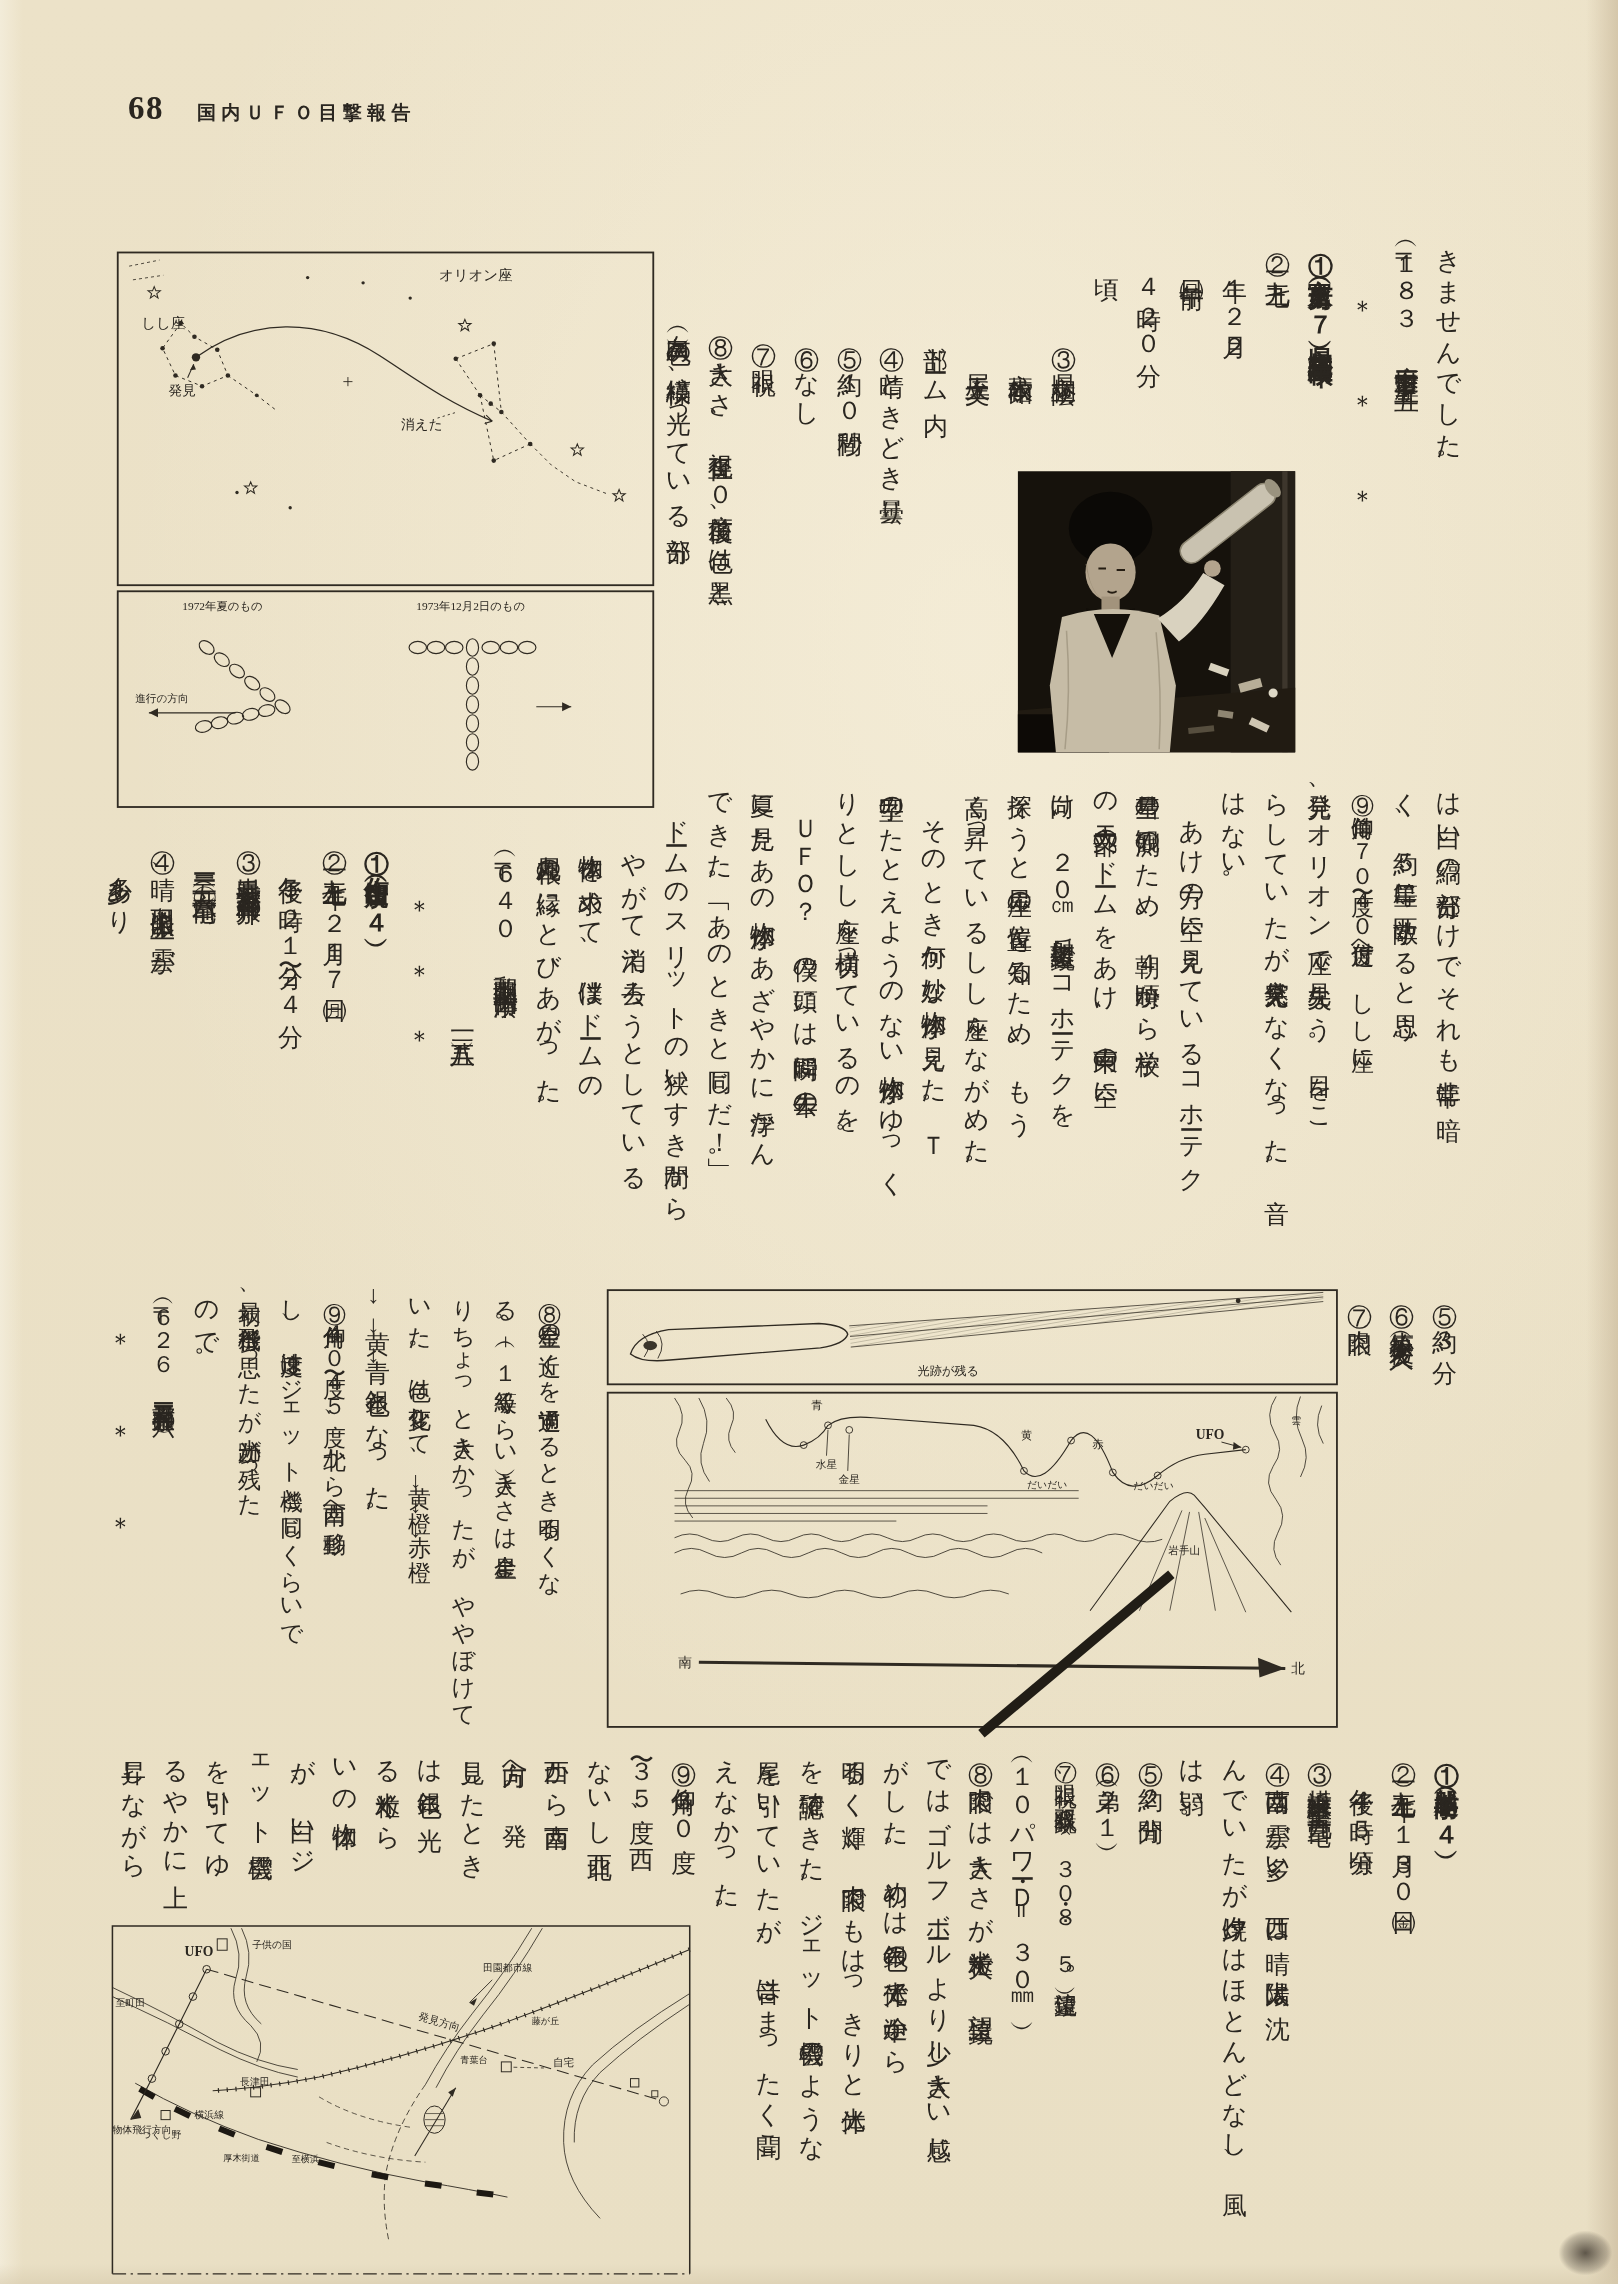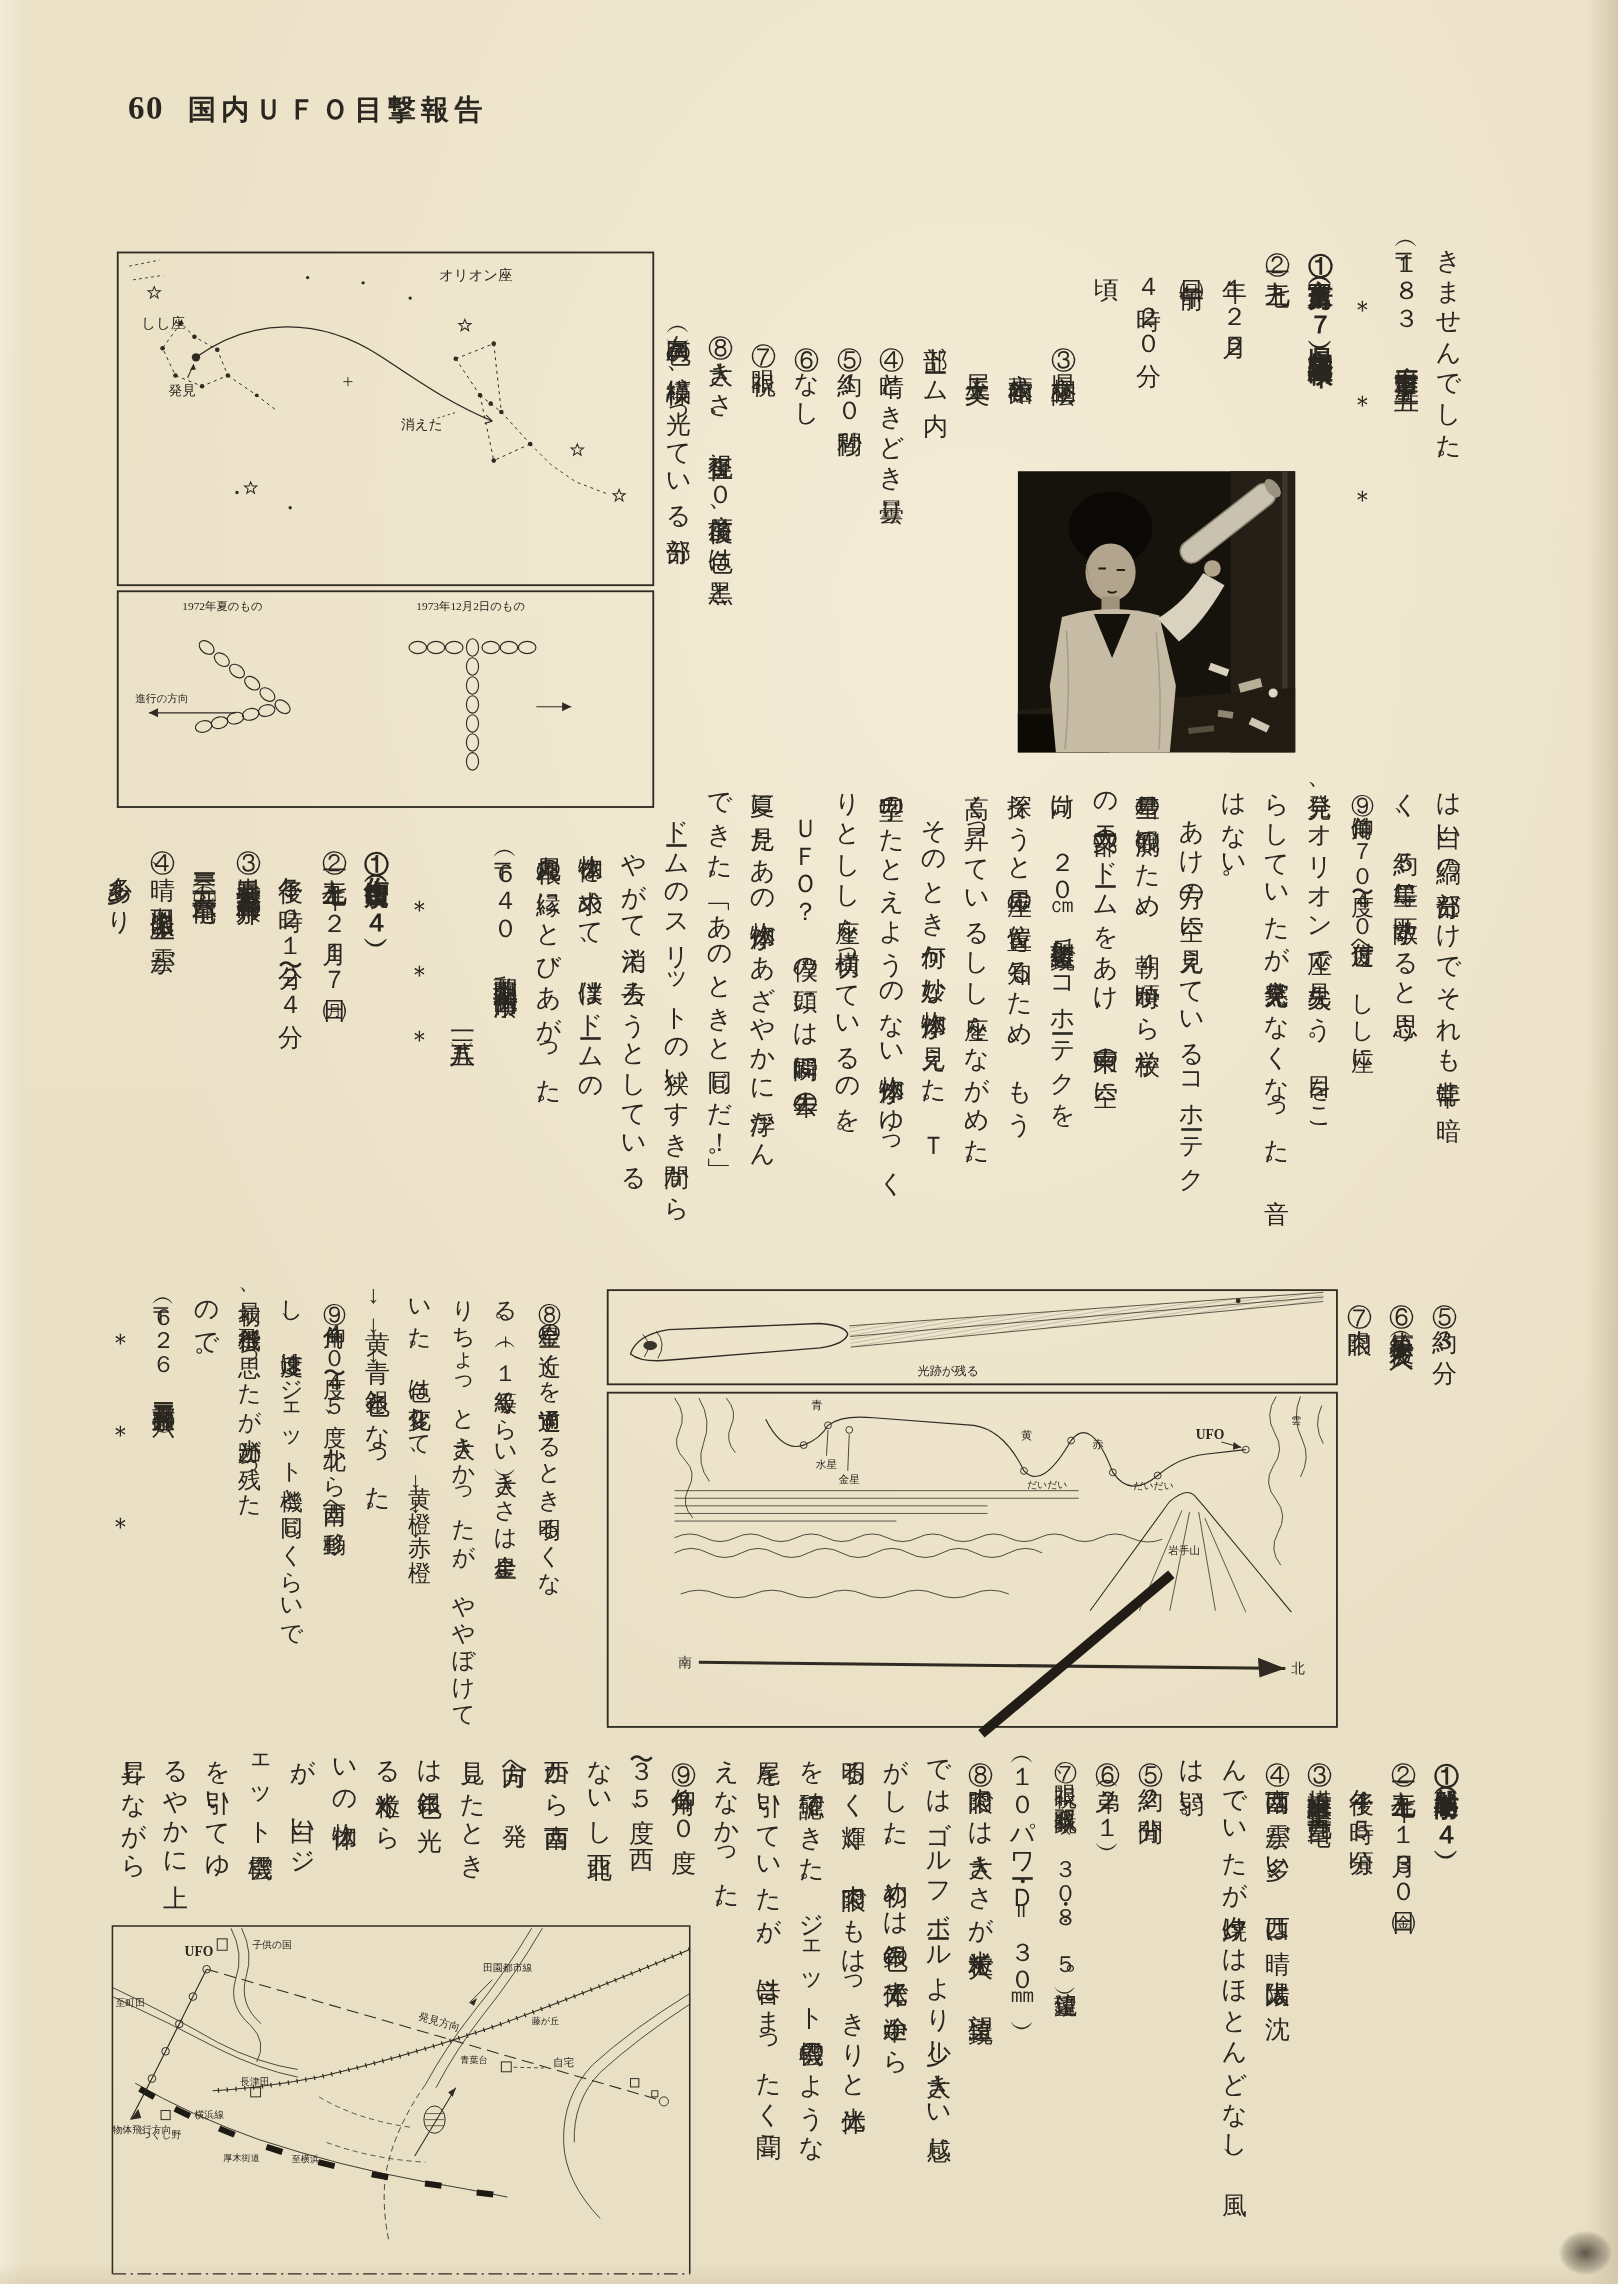--- a/index.html
+++ b/index.html
@@ -16,21 +16,21 @@
   .edge-right{position:absolute;right:0;top:0;width:32px;height:100%;
     background:linear-gradient(to left,#cdbda0,rgba(205,189,160,0));opacity:.75;}
   .edge-left{position:absolute;left:0;top:0;width:23px;height:100%;
     background:linear-gradient(to right,#f4eedd,rgba(244,238,221,0));opacity:.8;}
   .edge-bottom{position:absolute;left:0;bottom:0;width:100%;height:20px;
     background:linear-gradient(to top,#d8cbae,rgba(216,203,174,0));opacity:.6;}
   .smudge{position:absolute;left:1535px;top:2215px;width:84px;height:69px;
     background:radial-gradient(ellipse 36px 30px at 60% 55%, rgba(70,62,52,.85), rgba(70,62,52,.25) 60%, rgba(70,62,52,0) 75%);}
   .header{position:absolute;left:128px;top:90px;white-space:nowrap;}
   .header .pno{font-size:33px;font-weight:bold;letter-spacing:1.5px;}
-  .header .ttl{font-size:28px;font-weight:bold;letter-spacing:5.3px;margin-left:24px;}
+  .header .ttl{font-size:19px;font-weight:bold;letter-spacing:5.3px;margin-left:33px;}
   .vcol{
     position:absolute;
     writing-mode:vertical-rl;
     text-orientation:mixed;
     font-size:25px;
     letter-spacing:2.3px;
     line-height:33px;
     white-space:nowrap;
   }
   .vcol.b{font-weight:bold;}
@@ -44,21 +44,21 @@
 </head>
 <body>
 
 <div id="page">
   <div class="edge-left"></div>
   <div class="edge-right"></div>
   <div class="edge-bottom"></div>
   <div class="smudge"></div>
 
   <div class="header">
-    <span class="pno">60</span><span class="ttl">国内ＵＦＯ目撃報告</span>
+    <span class="pno">68</span><span class="ttl">国内ＵＦＯ目撃報告</span>
   </div>
 
   <svg id="figs" width="1618" height="2284" viewBox="0 0 2130 3006">
     <defs>
       <pattern id="hatch" width="5" height="5" patternUnits="userSpaceOnUse" patternTransform="rotate(80)">
         <line x1="0" y1="0" x2="0" y2="5" stroke="#55503f" stroke-width="0.7"></line>
       </pattern>
       <path id="stargl" d="M0,-8 L2.2,-2.5 8,-2.5 3.4,1.2 5,7 0,3.4 -5,7 -3.4,1.2 -8,-2.5 -2.2,-2.5 Z" fill="none" stroke="#2f2a22" stroke-width="1.4"></path>
     </defs>
 

